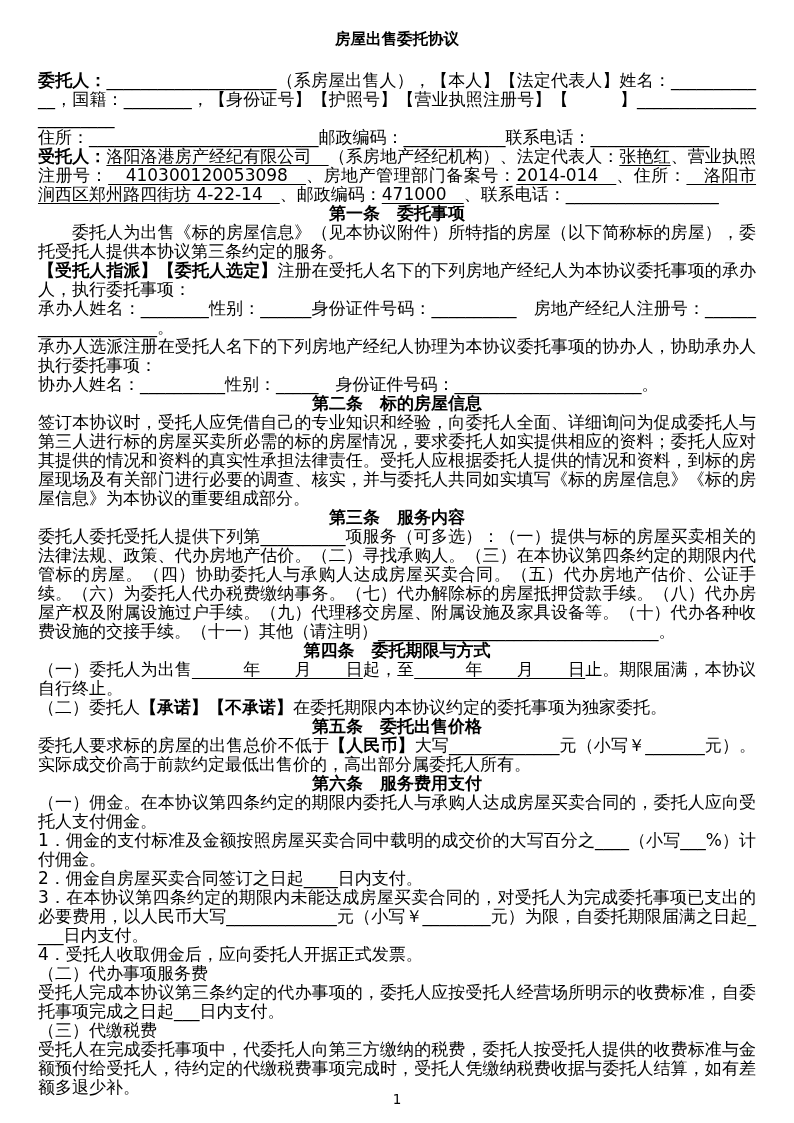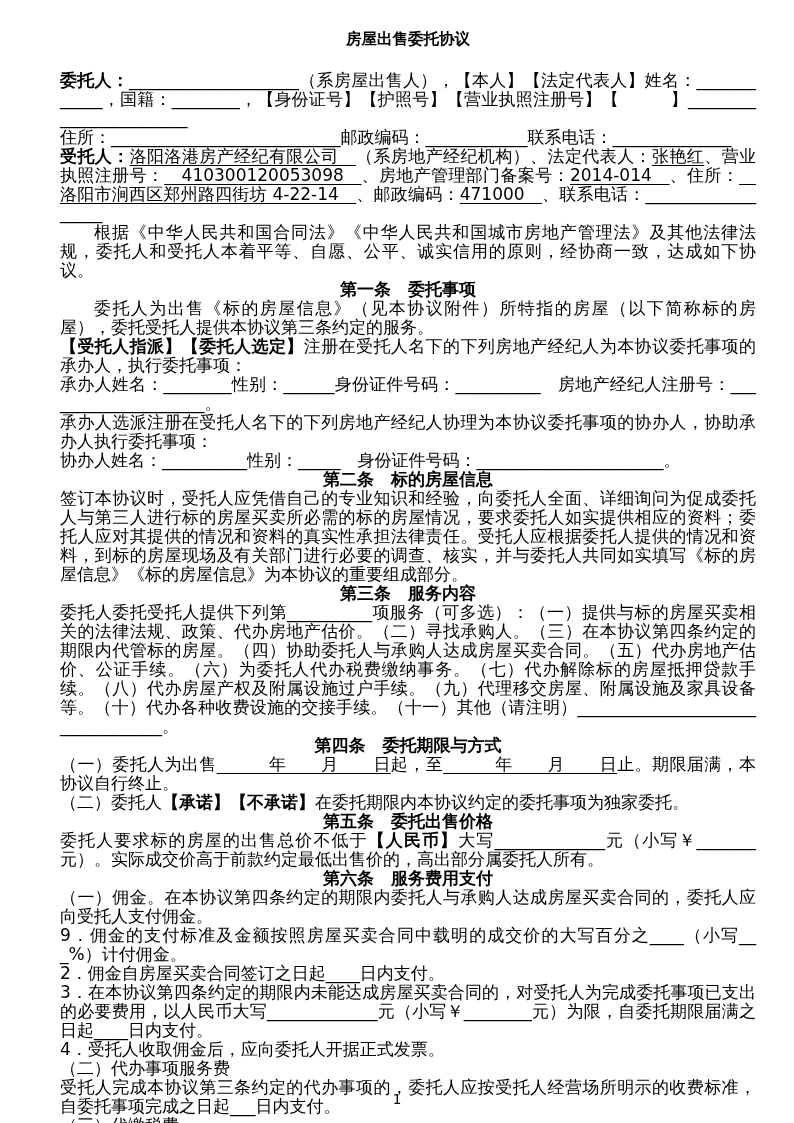--- a/index.html
+++ b/index.html
@@ -1,21 +1,21 @@
 <!DOCTYPE html>
 <html><head>
 <meta charset="utf-8">
 <style>
   html,body{margin:0;padding:0;background:#888;}
   .page{
     position:relative;
     width:794px;height:1123px;
     background:#ffffff;
     box-sizing:border-box;
-    padding:28px 38px 0 60px;
+    padding:28px 38px 0 38px;
     font-family:"DejaVu Sans",sans-serif;
     color:#000;
     overflow:hidden;
   }
   .doc-title{
     text-align:center;
     font-size:15.5px;
     font-weight:bold;
     line-height:22px;
     margin:0 0 21px 0;
@@ -41,39 +41,38 @@
 </style>
 </head>
 <body>
 
 <div class="page">
   <h1 class="doc-title">房屋出售委托协议</h1>
   <div class="doc-body" id="doc-body">
       <p><span class="seg-b">委托人：</span><span>____________________</span><span>（系房屋出售人），【本人】【法定代表人】姓名：</span><span>____________</span><span>，国籍：</span><span>________</span><span>，【身份证号】【护照号】【营业执照注册号】【　　　】</span><span>_______________________</span></p>
       <p><span>住所：</span><span>___________________________</span><span>邮政编码：</span><span>____________</span><span>联系电话：</span><span>______________</span></p>
       <p><span class="seg-b">受托人：</span><span class="seg-u">洛阳洛港房产经纪有限公司　</span><span>（系房地产经纪机构）、法定代表人：</span><span class="seg-u">张艳红</span><span>、营业执照注册号：</span><span class="seg-u">　410300120053098　</span><span>、房地产管理部门备案号：</span><span class="seg-u">2014-014　</span><span>、住所：</span><span class="seg-u">　洛阳市涧西区郑州路四街坊 4-22-14　</span><span>、邮政编码：</span><span class="seg-u">471000　</span><span>、联系电话：</span><span>__________________</span></p>
-      <p class="indent"><span>根据《中华人民共和国合同法》《中华人民共和国城市房地产管理法》及其他法律法规，委托人和受托人本着平等、自愿、公平、诚实信用的原则，经协商一致，达成如下协议。</span></p>
       <p class="heading"><span class="seg-b">第一条　委托事项</span></p>
       <p class="indent"><span>委托人为出售《标的房屋信息》（见本协议附件）所特指的房屋（以下简称标的房屋），委托受托人提供本协议第三条约定的服务。</span></p>
       <p><span class="seg-b">【受托人指派】【委托人选定】</span><span>注册在受托人名下的下列房地产经纪人为本协议委托事项的承办人，执行委托事项：</span></p>
       <p><span>承办人姓名：</span><span>________</span><span>性别：</span><span>______</span><span>身份证件号码：</span><span>__________</span><span>　房地产经纪人注册号：</span><span>____________________</span><span>。</span></p>
       <p><span>承办人选派注册在受托人名下的下列房地产经纪人协理为本协议委托事项的协办人，协助承办人执行委托事项：</span></p>
       <p><span>协办人姓名：</span><span>__________</span><span>性别：</span><span>_____</span><span>　身份证件号码：</span><span>______________________</span><span>。</span></p>
       <p class="heading"><span class="seg-b">第二条　标的房屋信息</span></p>
       <p><span>签订本协议时，受托人应凭借自己的专业知识和经验，向委托人全面、详细询问为促成委托人与第三人进行标的房屋买卖所必需的标的房屋情况，要求委托人如实提供相应的资料；委托人应对其提供的情况和资料的真实性承担法律责任。受托人应根据委托人提供的情况和资料，到标的房屋现场及有关部门进行必要的调查、核实，并与委托人共同如实填写《标的房屋信息》《标的房屋信息》为本协议的重要组成部分。</span></p>
       <p class="heading"><span class="seg-b">第三条　服务内容</span></p>
       <p><span>委托人委托受托人提供下列第</span><span>__________</span><span>项服务（可多选）：（一）提供与标的房屋买卖相关的法律法规、政策、代办房地产估价。（二）寻找承购人。（三）在本协议第四条约定的期限内代管标的房屋。（四）协助委托人与承购人达成房屋买卖合同。（五）代办房地产估价、公证手续。（六）为委托人代办税费缴纳事务。（七）代办解除标的房屋抵押贷款手续。（八）代办房屋产权及附属设施过户手续。（九）代理移交房屋、附属设施及家具设备等。（十）代办各种收费设施的交接手续。（十一）其他（请注明）</span><span>_________________________________</span><span>。</span></p>
       <p class="heading"><span class="seg-b">第四条　委托期限与方式</span></p>
       <p><span>（一）委托人为出售</span><span class="seg-u">　　　年　　月　　日</span><span>起，至</span><span class="seg-u">　　　年　　月　　日</span><span>止。期限届满，本协议自行终止。</span></p>
       <p><span>（二）委托人</span><span class="seg-b">【承诺】【不承诺】</span><span>在委托期限内本协议约定的委托事项为独家委托。</span></p>
       <p class="heading"><span class="seg-b">第五条　委托出售价格</span></p>
       <p><span>委托人要求标的房屋的出售总价不低于</span><span class="seg-b">【人民币】</span><span>大写</span><span>_____________</span><span>元（小写￥</span><span>_______</span><span>元）。实际成交价高于前款约定最低出售价的，高出部分属委托人所有。</span></p>
       <p class="heading"><span class="seg-b">第六条　服务费用支付</span></p>
       <p><span>（一）佣金。在本协议第四条约定的期限内委托人与承购人达成房屋买卖合同的，委托人应向受托人支付佣金。</span></p>
-      <p><span>9．佣金的支付标准及金额按照房屋买卖合同中载明的成交价的大写百分之</span><span>____</span><span>（小写</span><span>___</span><span>%）计付佣金。</span></p>
+      <p><span>1．佣金的支付标准及金额按照房屋买卖合同中载明的成交价的大写百分之</span><span>____</span><span>（小写</span><span>___</span><span>%）计付佣金。</span></p>
       <p><span>2．佣金自房屋买卖合同签订之日起</span><span>____</span><span>日内支付。</span></p>
       <p><span>3．在本协议第四条约定的期限内未能达成房屋买卖合同的，对受托人为完成委托事项已支出的必要费用，以人民币大写</span><span>_____________</span><span>元（小写￥</span><span>________</span><span>元）为限，自委托期限届满之日起</span><span>____</span><span>日内支付。</span></p>
       <p><span>4．受托人收取佣金后，应向委托人开据正式发票。</span></p>
       <p><span>（二）代办事项服务费</span></p>
       <p><span>受托人完成本协议第三条约定的代办事项的，委托人应按受托人经营场所明示的收费标准，自委托事项完成之日起</span><span>___</span><span>日内支付。</span></p>
       <p><span>（三）代缴税费</span></p>
       <p><span>受托人在完成委托事项中，代委托人向第三方缴纳的税费，委托人按受托人提供的收费标准与金额预付给受托人，待约定的代缴税费事项完成时，受托人凭缴纳税费收据与委托人结算，如有差额多退少补。</span></p>
     </div>
   <div class="page-number">1</div>
 </div>

